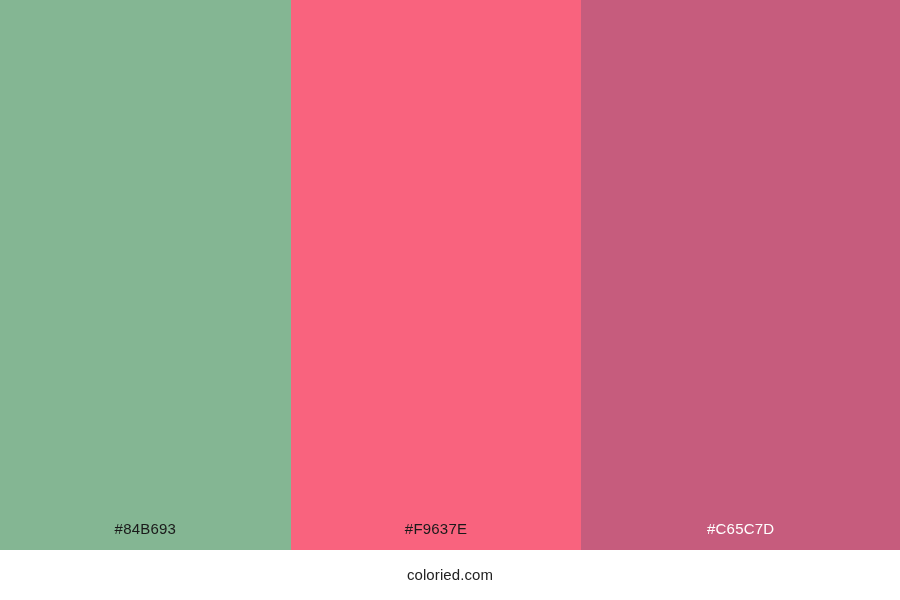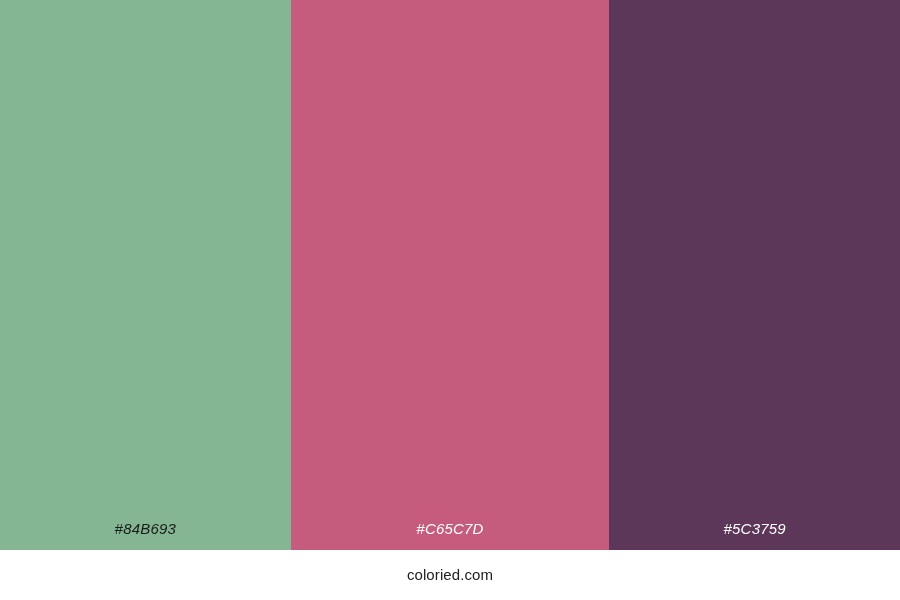--- a/index.html
+++ b/index.html
@@ -42,21 +42,20 @@
     position: absolute;
     left: 0;
     right: 0;
     bottom: 12px;
     text-align: center;
     font-size: 15px;
     line-height: 18px;
     letter-spacing: 0.2px;
     white-space: nowrap;
     font-family: "Liberation Sans", "DejaVu Sans", sans-serif;
-    font-style: italic;
   }
 
   .label-dark  { color: #1a1a1a; }
   .label-light { color: #ffffff; }
 
   
   #footer-bar {
     position: absolute;
     left: 0;
     top: 550px;
@@ -81,28 +80,28 @@
 
 <div id="palette-page">
 
   <div id="swatch-strip">
 
     <div class="swatch" style="background:#84B693;">
       <span class="swatch-label label-dark">#84B693</span>
     </div>
 
 
+    <div class="swatch" style="background:#F9637E;">
+      <span class="swatch-label label-dark">#F9637E</span>
+    </div>
 
     <div class="swatch" style="background:#C65C7D;padding-left:28px;">
       <span class="swatch-label label-light">#C65C7D</span>
     </div>
 
-    <div class="swatch" style="background:#5C3759;">
-      <span class="swatch-label label-light">#5C3759</span>
-    </div>
 
   </div>
 
   <div id="footer-bar">
     <span id="site-credit">coloried.com</span>
   </div>
 
 </div>
 
 </body></html>

